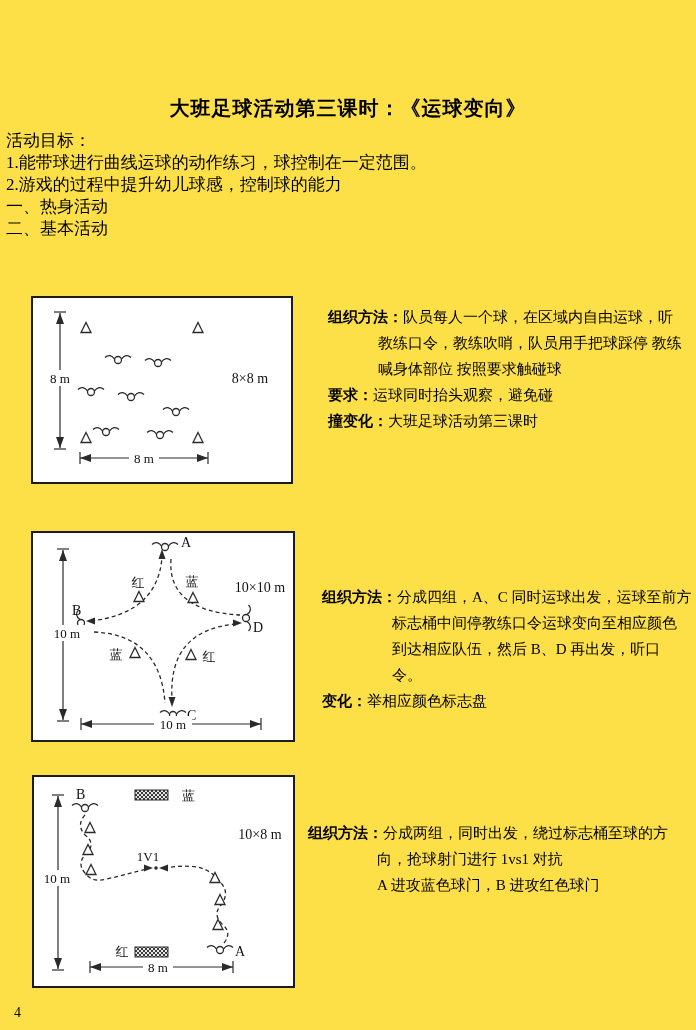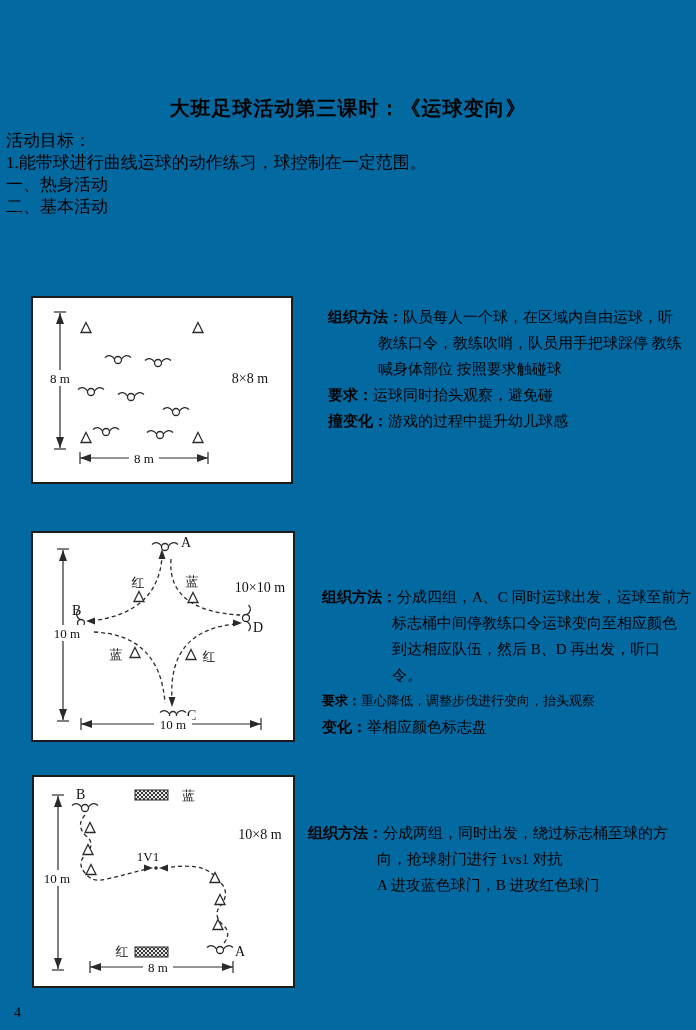--- a/index.html
+++ b/index.html
@@ -1,16 +1,16 @@
 <!DOCTYPE html>
 <html><head>
 <meta charset="utf-8">
 <style>
   html,body{margin:0;padding:0;background:#fff;}
-  .page{position:relative;width:696px;height:1030px;background:#0369a1;overflow:hidden;
+  .page{position:relative;width:696px;height:1030px;background:#fde047;overflow:hidden;
         font-family:"Liberation Serif","DejaVu Serif",serif;color:#000;}
   .title{position:absolute;top:95px;left:0;width:100%;text-align:center;
          font-size:20px;font-weight:bold;letter-spacing:1px;
          font-family:"Liberation Sans","DejaVu Sans",sans-serif;}
   .intro{position:absolute;left:6px;top:130px;font-size:17px;line-height:22px;white-space:nowrap;}
   .intro p{margin:0;}
   .diagram{position:absolute;}
   .d1{left:31px;top:296px;}
   .d2{left:31px;top:531px;}
   .d3{left:32px;top:775px;}
@@ -52,20 +52,21 @@
         <path d="M0 0 L4 4 M0 4 L4 0" stroke="#3a3a3a" stroke-width="1"></path>
       </pattern>
     </defs>
   </svg>
 
   <div class="title">大班足球活动第三课时：《运球变向》</div>
 
   <div class="intro">
     <p>活动目标：</p>
     <p>1.能带球进行曲线运球的动作练习，球控制在一定范围。</p>
+    <p>2.游戏的过程中提升幼儿球感，控制球的能力</p>
     <p>一、热身活动</p>
     <p>二、基本活动</p>
   </div>
 
   <div class="diagram d1">
     <svg width="262" height="188" viewBox="0 0 262 188">
       <rect x="1" y="1" width="260" height="186" fill="#fff" stroke="#1c1c1c" stroke-width="2"></rect>
 
       <use href="#glyph-cone" transform="translate(55,32)"></use>
       <use href="#glyph-cone" transform="translate(167,32)"></use>
@@ -101,21 +102,21 @@
       </g>
       <text class="big" x="219" y="87" text-anchor="middle">8×8 m</text>
     </svg>
   </div>
 
   <div class="notes n1">
     <p class="tline"><span class="lbl">组织方法：</span><span>队员每人一个球，在区域内自由运球，听</span></p>
     <p class="tline ind1"><span>教练口令，教练吹哨，队员用手把球踩停 教练</span></p>
     <p class="tline ind1"><span>喊身体部位 按照要求触碰球</span></p>
     <p class="tline"><span class="lbl">要求：</span><span>运球同时抬头观察，避免碰</span></p>
-    <p class="tline"><span class="lbl">撞变化：</span><span>游戏的过程中提升幼儿球感</span></p>
+    <p class="tline"><span class="lbl">撞变化：</span><span>大班足球活动第三课时</span></p>
   </div>
 
   <div class="diagram d2">
     <svg width="264" height="211" viewBox="0 0 264 211">
       <rect x="1" y="1" width="262" height="209" fill="#fff" stroke="#1c1c1c" stroke-width="2"></rect>
 
       <path class="dash" d="M 60 90 Q 127 82 131 26"></path>
       <path class="dash" d="M 140 28 Q 136 80 209 84"></path>
       <path class="dash" d="M 63 101 Q 129 104 134 172"></path>
       <path class="dash" d="M 205 93 Q 137 99 141 168"></path>
@@ -163,21 +164,20 @@
       </g>
       <text class="big" x="229" y="61" text-anchor="middle">10×10 m</text>
     </svg>
   </div>
 
   <div class="notes n2">
     <p class="tline"><span class="lbl">组织方法：</span><span>分成四组，A、C 同时运球出发，运球至前方</span></p>
     <p class="tline ind2"><span>标志桶中间停教练口令运球变向至相应颜色</span></p>
     <p class="tline ind2"><span>到达相应队伍，然后 B、D 再出发，听口</span></p>
     <p class="tline ind2"><span>令。</span></p>
-    <p class="tline smalltxt"><span class="lbl">要求：</span><span>重心降低，调整步伐进行变向，抬头观察</span></p>
     <p class="tline"><span class="lbl">变化：</span><span>举相应颜色标志盘</span></p>
   </div>
 
   <div class="diagram d3">
     <svg width="263" height="213" viewBox="0 0 263 213">
       <rect x="1" y="1" width="261" height="211" fill="#fff" stroke="#1c1c1c" stroke-width="2"></rect>
 
       <rect x="103" y="15" width="33" height="10" fill="url(#hatch)" stroke="#2a2a2a" stroke-width="1"></rect>
       <rect x="103" y="172" width="33" height="10" fill="url(#hatch)" stroke="#2a2a2a" stroke-width="1"></rect>
       <text x="150" y="25">蓝</text>

